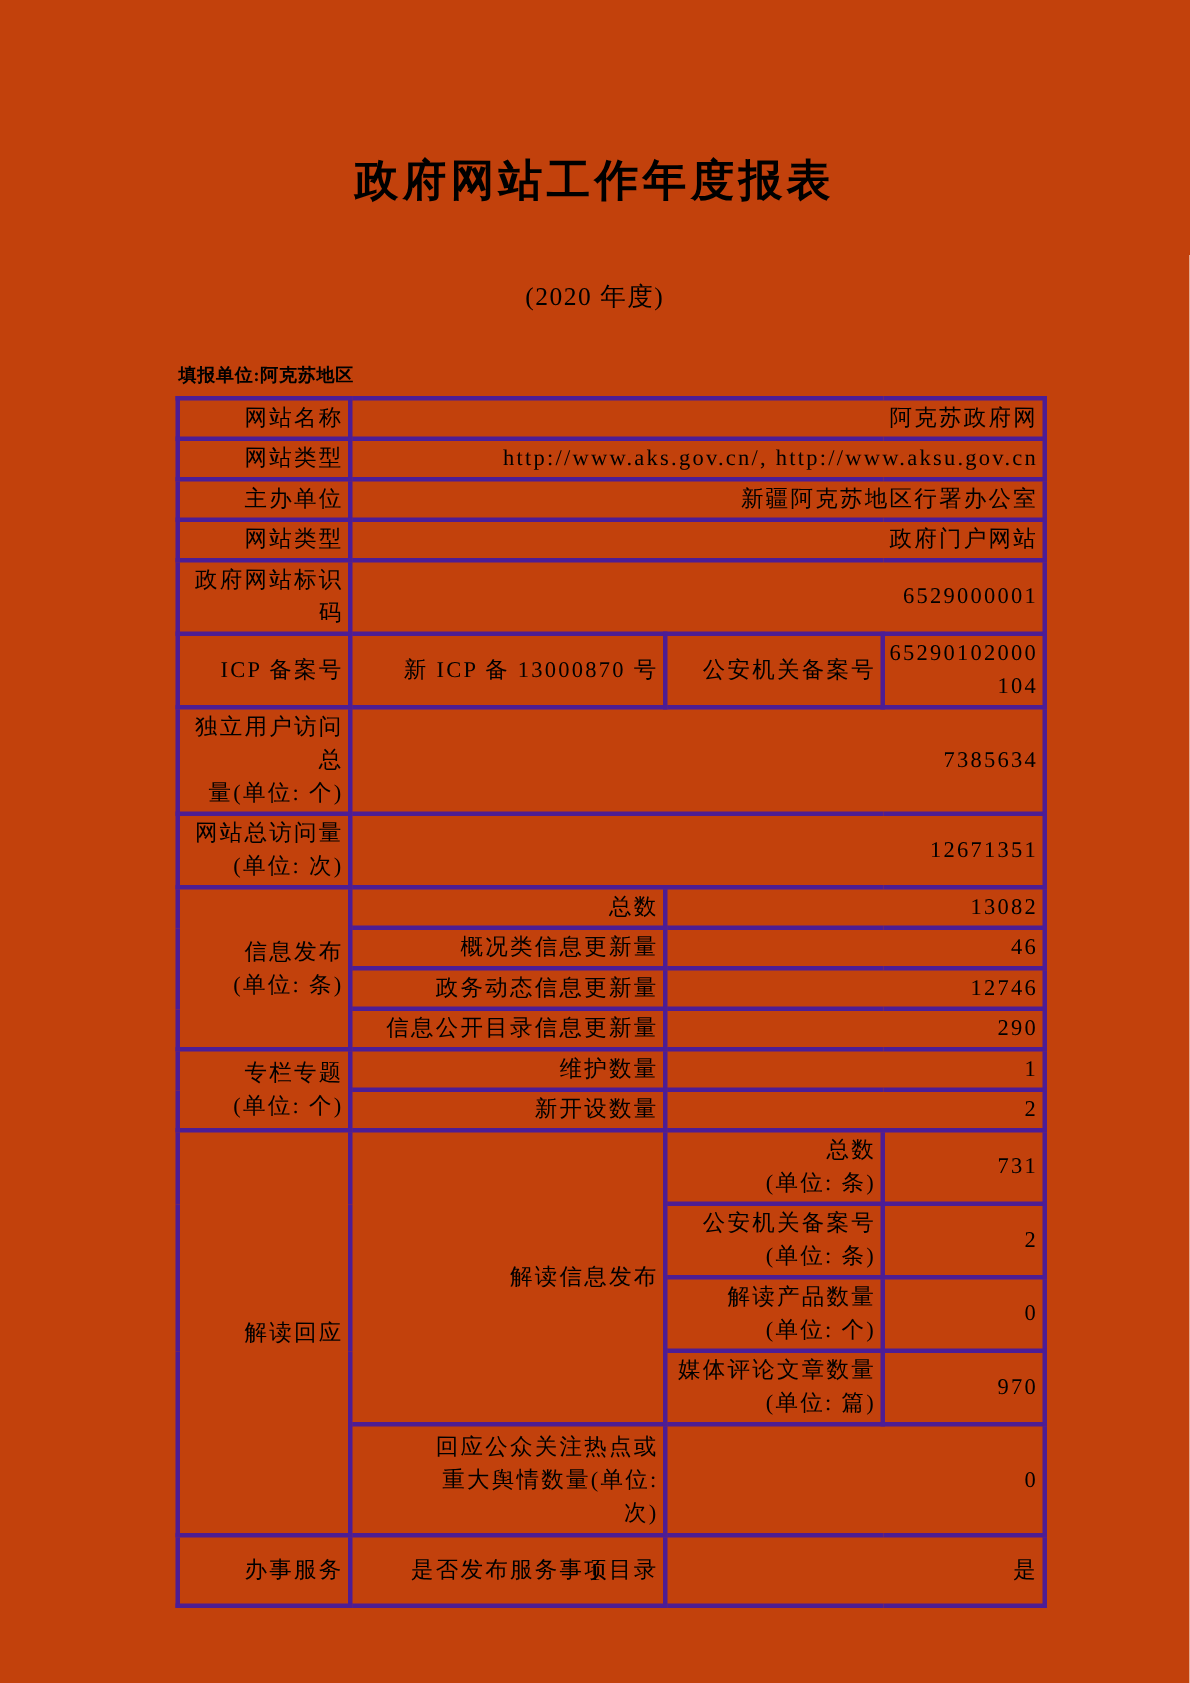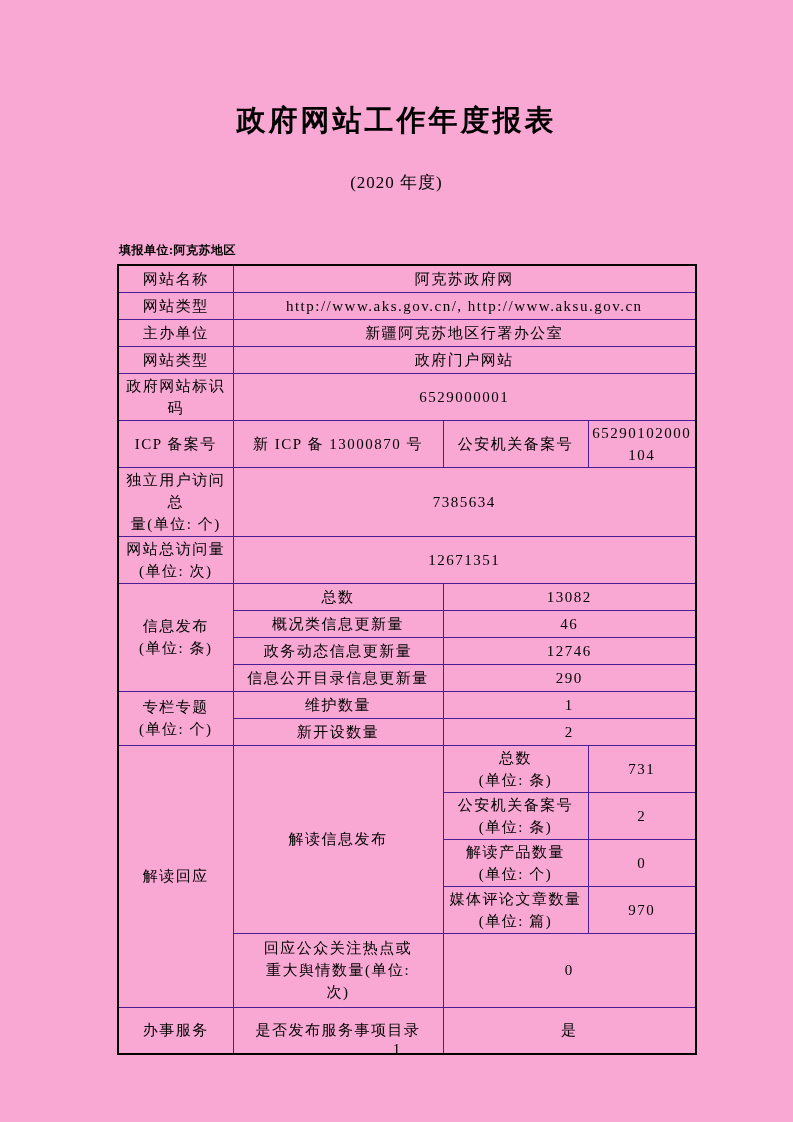--- a/index.html
+++ b/index.html
@@ -4,39 +4,39 @@
 <style>
   html, body {
     margin: 0;
     padding: 0;
     background: #ffffff;
   }
   .page {
     position: relative;
     width: 793px;
     height: 1122px;
-    background: #f9a8d4;
+    background: #c2410c;
     font-family: "Liberation Serif", "DejaVu Serif", serif;
     color: #000000;
     overflow: hidden;
   }
   .doc-title {
     position: absolute;
     top: 101px;
     left: 0;
     width: 100%;
     text-align: center;
     font-family: "Liberation Sans", "DejaVu Sans", sans-serif;
     font-weight: bold;
     font-size: 29px;
     letter-spacing: 3px;
   }
   .doc-subtitle {
     position: absolute;
-    top: 171px;
+    top: 186px;
     left: 0;
     width: 100%;
     text-align: center;
     font-size: 17px;
     letter-spacing: 1px;
   }
   .report-unit {
     position: absolute;
     top: 242px;
     left: 119px;
@@ -48,22 +48,22 @@
     position: absolute;
     top: 264px;
     left: 117px;
     width: 578px;
     border-collapse: collapse;
     table-layout: fixed;
     border: 2px solid #000;
     font-size: 15px;
   }
   table.report td {
-    border: 1px solid #4c1d95;
-    text-align: center;
+    border: 3px solid #4c1d95;
+    text-align: right;
     vertical-align: middle;
     padding: 1px 3px;
     white-space: pre-line;
     line-height: 22px;
     letter-spacing: 1.5px;
     overflow: hidden;
   }
   tr.h27 { height: 27px; }
   tr.h47 { height: 47px; }
   tr.h46 { height: 46px; }

